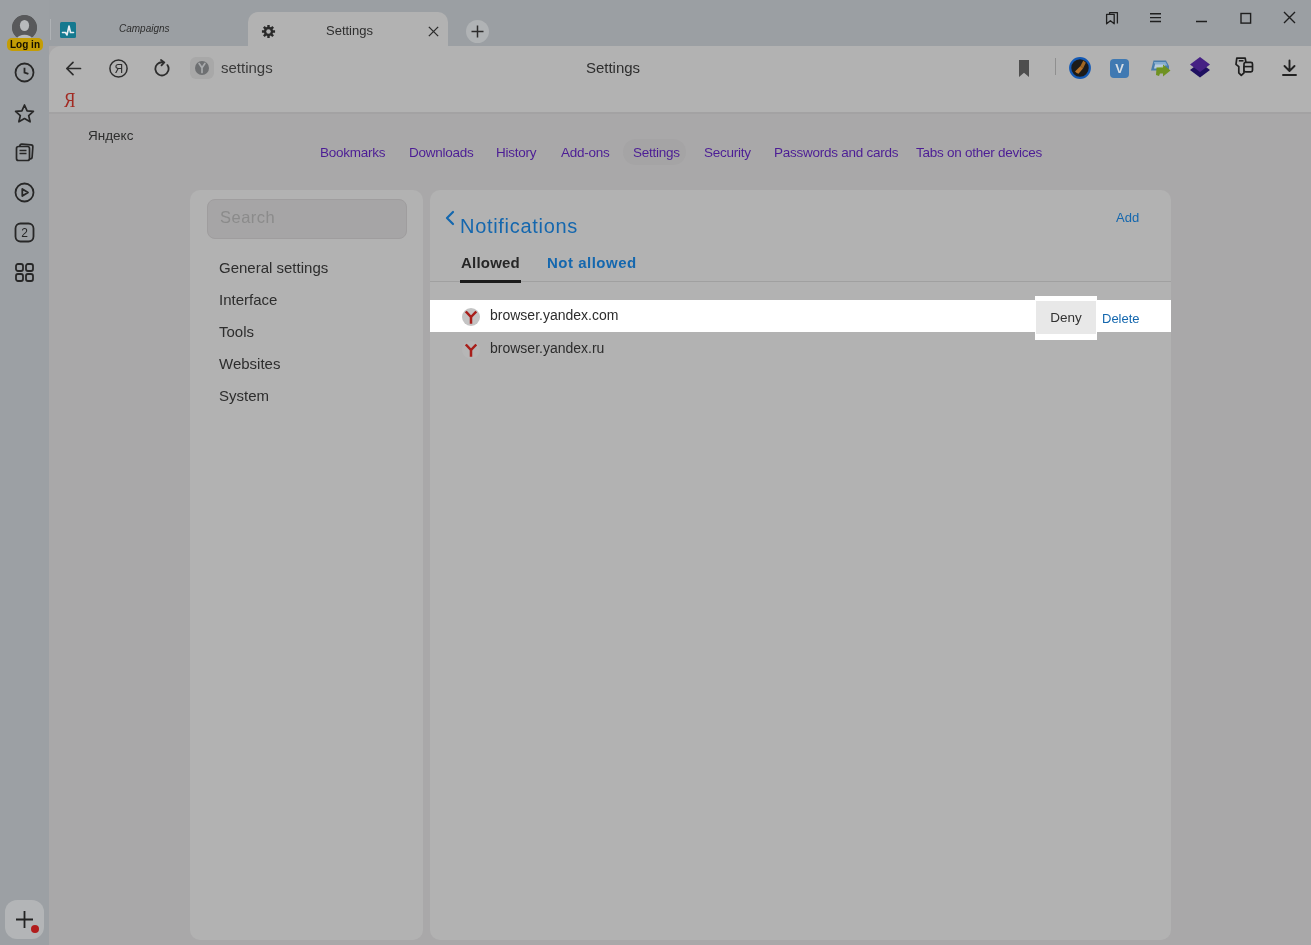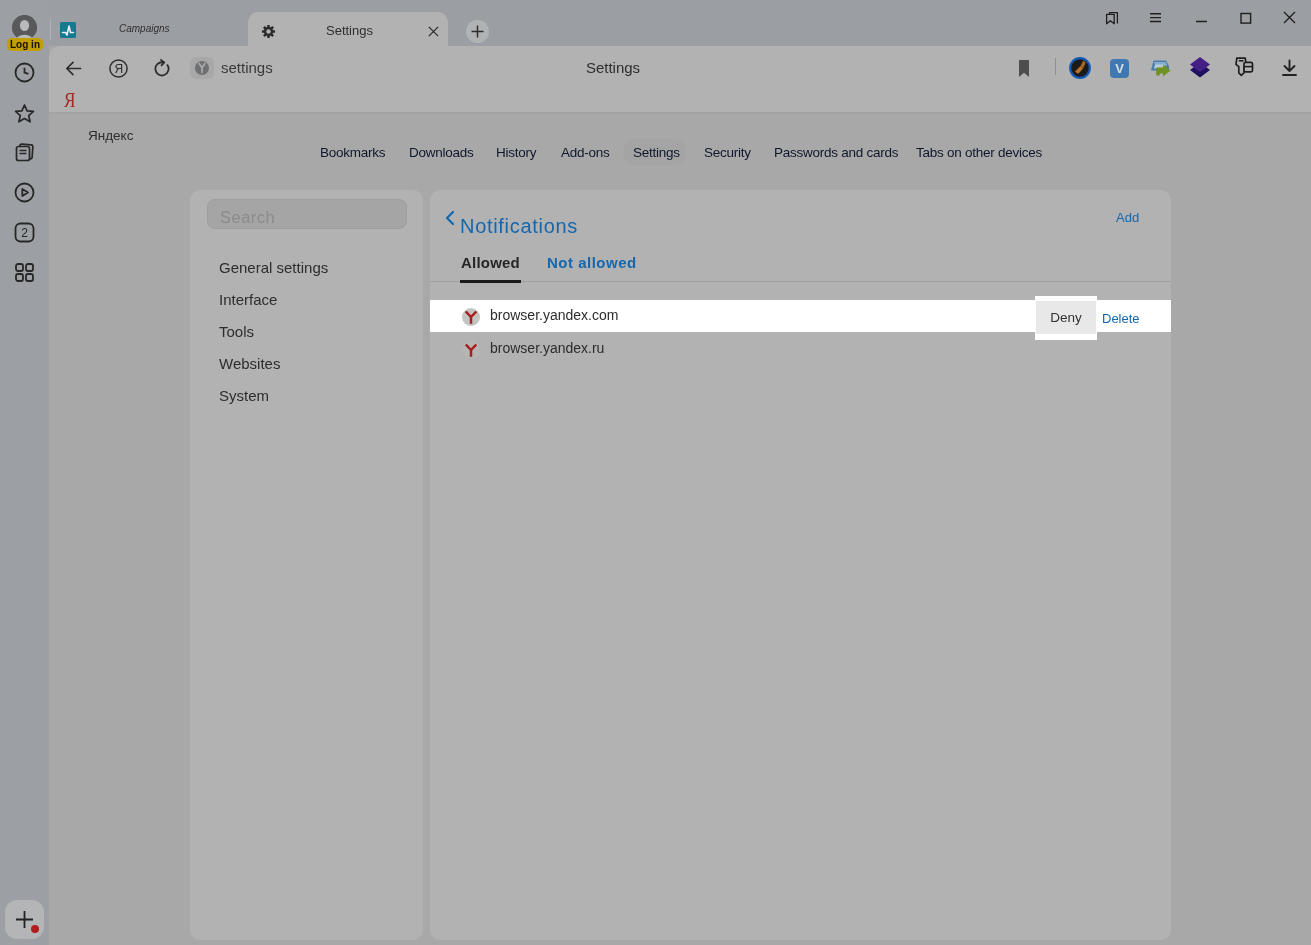--- a/index.html
+++ b/index.html
@@ -33,25 +33,25 @@
   #reloadic { left:152px; top:59px; width:18px; height:18px; }
   #sitechip { left:190px; top:57px; width:24px; height:22px; background:#a8a8a8; border-radius:6px; }
   #sitechip .circ { position:absolute; left:5px; top:4px; width:14px; height:14px; border-radius:50%; background:#6e7072; }
   #sitechip .yg { position:absolute; left:0; top:0; width:24px; height:22px; }
   #urltext { left:221px; top:59px; font-size:15px; color:#3a3a3a; }
   #pagetitle { left:0px; top:59px; width:1226px; text-align:center; font-size:15px; color:#2e2e2e; }
   #bmflag { left:1018px; top:60px; width:12px; height:17px; }
   #extsep { left:1055px; top:58px; width:1px; height:17px; background:#8f8f8f; }
   #bookrow-ya { left:64px; top:87px; font-size:22px; font-family:'Liberation Serif', serif; color:#a22a22; transform:scaleX(0.78); transform-origin:left top; }
   #bookrow-text { left:88px; top:93px; font-size:13.5px; color:#2e2e2e;margin-top:35px; }
-  .nav { position:absolute; top:145px; font-size:13.5px; color:#0f172a; letter-spacing:-0.25px; }
+  .nav { position:absolute; top:145px; font-size:13.5px; color:#4c1d95; letter-spacing:-0.25px; }
   #navpill { left:623px; top:139px; width:63px; height:26px; background:#a5a4a5; border-radius:13px; }
 
   #lpanel { left:190px; top:190px; width:233px; height:750px; background:#b2b2b2; border-radius:10px; }
-  #searchbox { left:17px; top:9px; width:200px; height:30px; background:#a6a5a6; border:1px solid #9f9d9e; border-radius:8px; position:absolute; }
+  #searchbox { left:17px; top:9px; width:200px; height:40px; background:#a6a5a6; border:1px solid #9f9d9e; border-radius:8px; position:absolute; }
   #searchbox span { position:absolute; left:12px; top:8px; font-size:16.5px; letter-spacing:0.5px; color:#8b8b8b; }
   .menu { position:absolute; left:29px; font-size:15px; color:#2d2d2d; }
 
   #rpanel { left:430px; top:190px; width:741px; height:750px; background:#b2b2b2; border-radius:10px; }
   #backarrow { position:absolute; left:14px; top:20px; width:12px; height:16px; }
   #nothead { position:absolute; left:30px; top:17px; font-size:20px; letter-spacing:0.7px; color:#1467ae;margin-top:8px; }
   #addlink { position:absolute; left:686px; top:20px; font-size:13px; color:#1467ae; }
   #tab-allowed { position:absolute; left:31px; top:64px; font-size:15px; color:#262626; font-weight:bold; letter-spacing:0.2px;}
   #tab-notallowed { position:absolute; left:117px; top:64px; font-size:15px; color:#1467ae; font-weight:bold; letter-spacing:0.5px;}
   #tabline { position:absolute; left:0px; top:91px; width:741px; height:1px; background:#a0a0a0; }

